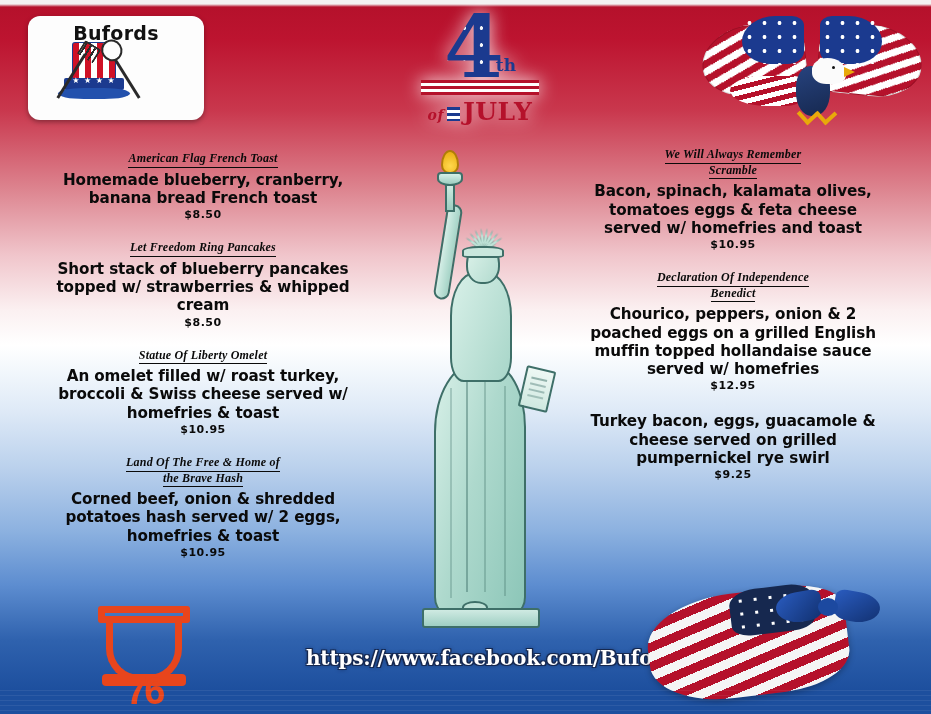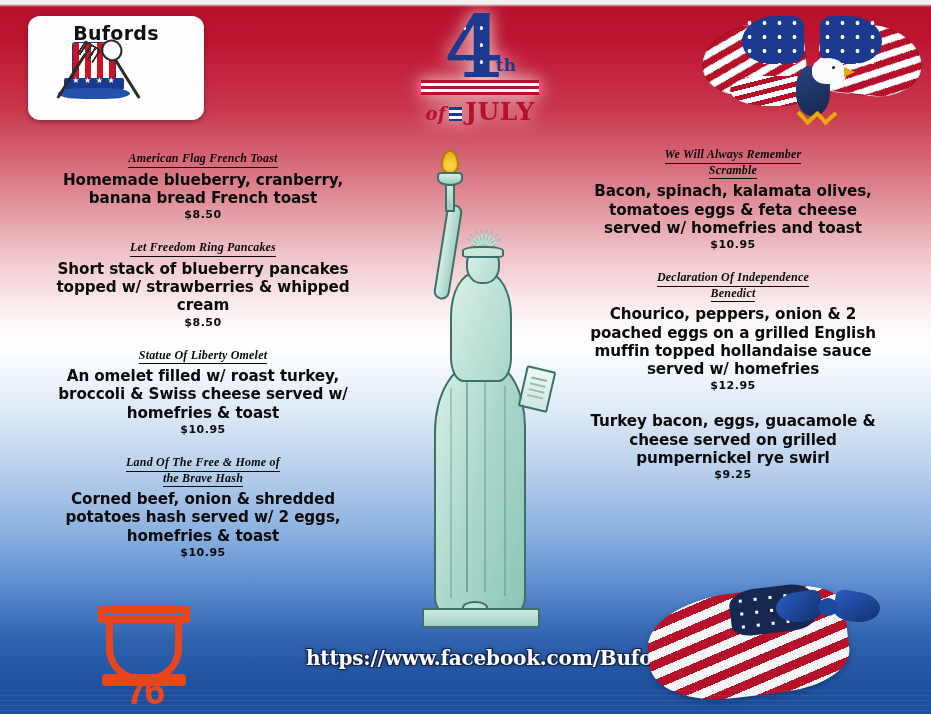--- a/index.html
+++ b/index.html
@@ -114,21 +114,21 @@
   .fourth .bars {
     width:118px; height:15px; margin:-6px auto 0;
     background:repeating-linear-gradient(to bottom,
       #b5112b 0 3px, #ffffff 3px 6px);
   }
   .fourth .july {
     margin-top:2px; font-family:"DejaVu Serif", serif;
     font-weight:bold; font-size:25px; color:#b5112b; letter-spacing:.5px;
   }
   .fourth .july .of {
-    font-size:18px; font-style:italic; color:#b5112b; margin-right:3px;
+    font-size:14px; font-style:italic; color:#b5112b; margin-right:3px;
   }
   .fourth .july .bar3 {
     display:inline-block; width:13px; height:14px; margin:0 3px -1px 0;
     background:repeating-linear-gradient(to bottom,#1b3a8f 0 3px,#ffffff 3px 6px);
   }
 
   
   .eagle { position:absolute; left:700px; top:10px; width:224px; height:120px; }
   .wing {
     position:absolute; top:14px; width:104px; height:72px;

